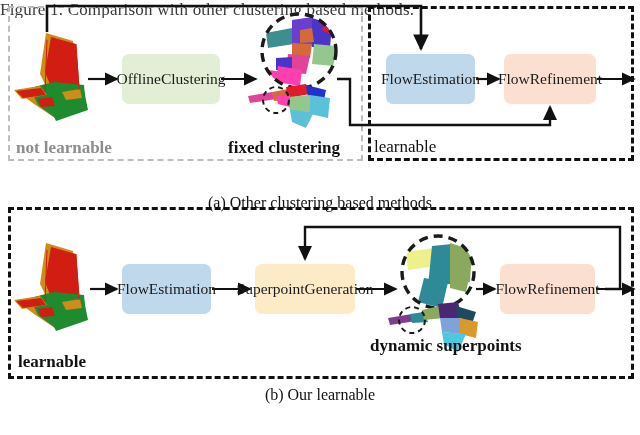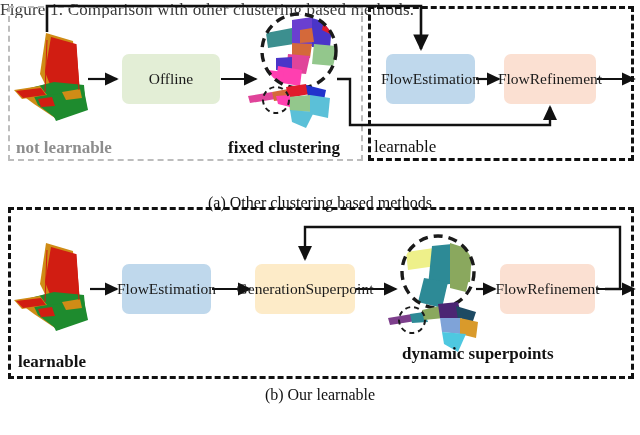--- a/index.html
+++ b/index.html
@@ -33,21 +33,21 @@
   #box-flow-refinement-b{left:500px;top:264px;width:95px;height:50px;}
 
   
   .lbl{position:absolute;font-size:17px;white-space:nowrap;}
   .lbl-bold{font-weight:bold;}
   .lbl-gray{color:#8d8d8d;font-weight:bold;}
   #lbl-not-learnable{left:16px;top:138px;}
   #lbl-fixed-superpoints{left:228px;top:138px;}
   #lbl-learnable-a{left:374px;top:137px;font-weight:normal;color:#111;}
   #lbl-learnable-b{left:18px;top:352px;}
-  #lbl-dynamic-superpoints{left:370px;top:344px;margin-left:32px;}
+  #lbl-dynamic-superpoints{left:370px;top:336px;}
 
   .caption{position:absolute;width:640px;text-align:center;font-size:16px;color:#111;}
   #caption-a{top:194px;}
   #caption-b{top:386px;}
   #caption-figure{top:417px;left:0;width:640px;text-align:left;font-size:17px;
        color:#3a3a3a;overflow:hidden;height:18px;letter-spacing:.2px;}
 
   svg.overlay{position:absolute;left:0;top:0;width:640px;height:435px;
       pointer-events:none;overflow:visible;}
 </style>
@@ -177,40 +177,41 @@
       <path d="M356,289 L396,289" marker-end="url(#ah)"></path>
       <path d="M476,289 L495,289" marker-end="url(#ah)"></path>
       <path d="M596,289 L634,289" marker-end="url(#ah)"></path>
 
       <path d="M605,289 L620,289 L620,227 L305,227 L305,259" marker-end="url(#ah)" stroke-width="2.4"></path>
     </g>
   </svg>
 
   <div class="box box-green" id="box-offline-clustering">
     <span>Offline</span>
+    <span>Clustering</span>
   </div>
 
   <div class="box box-blue" id="box-flow-estimation-a">
     <span>Flow</span>
     <span>Estimation</span>
   </div>
 
   <div class="box box-peach" id="box-flow-refinement-a">
     <span>Flow</span>
     <span>Refinement</span>
   </div>
 
   <div class="box box-blue" id="box-flow-estimation-b">
     <span>Flow</span>
     <span>Estimation</span>
   </div>
 
   <div class="box box-cream" id="box-superpoint-generation">
+    <span>Superpoint</span>
     <span>Generation</span>
-    <span>Superpoint</span>
   </div>
 
   <div class="box box-peach" id="box-flow-refinement-b">
     <span>Flow</span>
     <span>Refinement</span>
   </div>
 
   <div class="lbl lbl-gray" id="lbl-not-learnable">not learnable</div>
 
   <div class="lbl lbl-bold" id="lbl-fixed-superpoints">fixed clustering</div>

